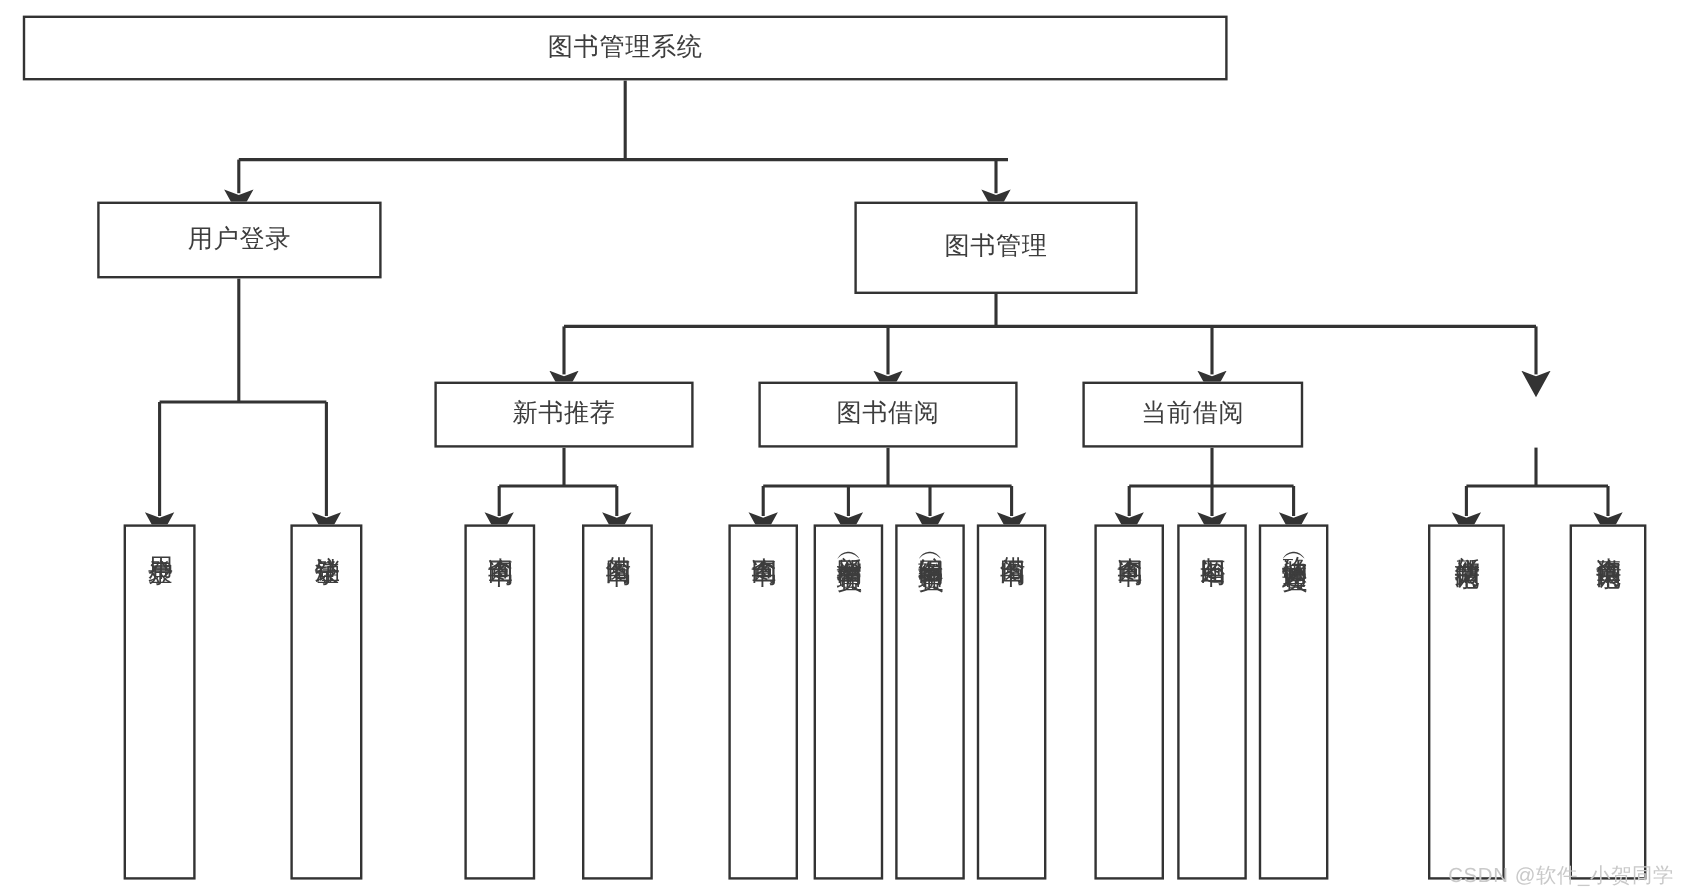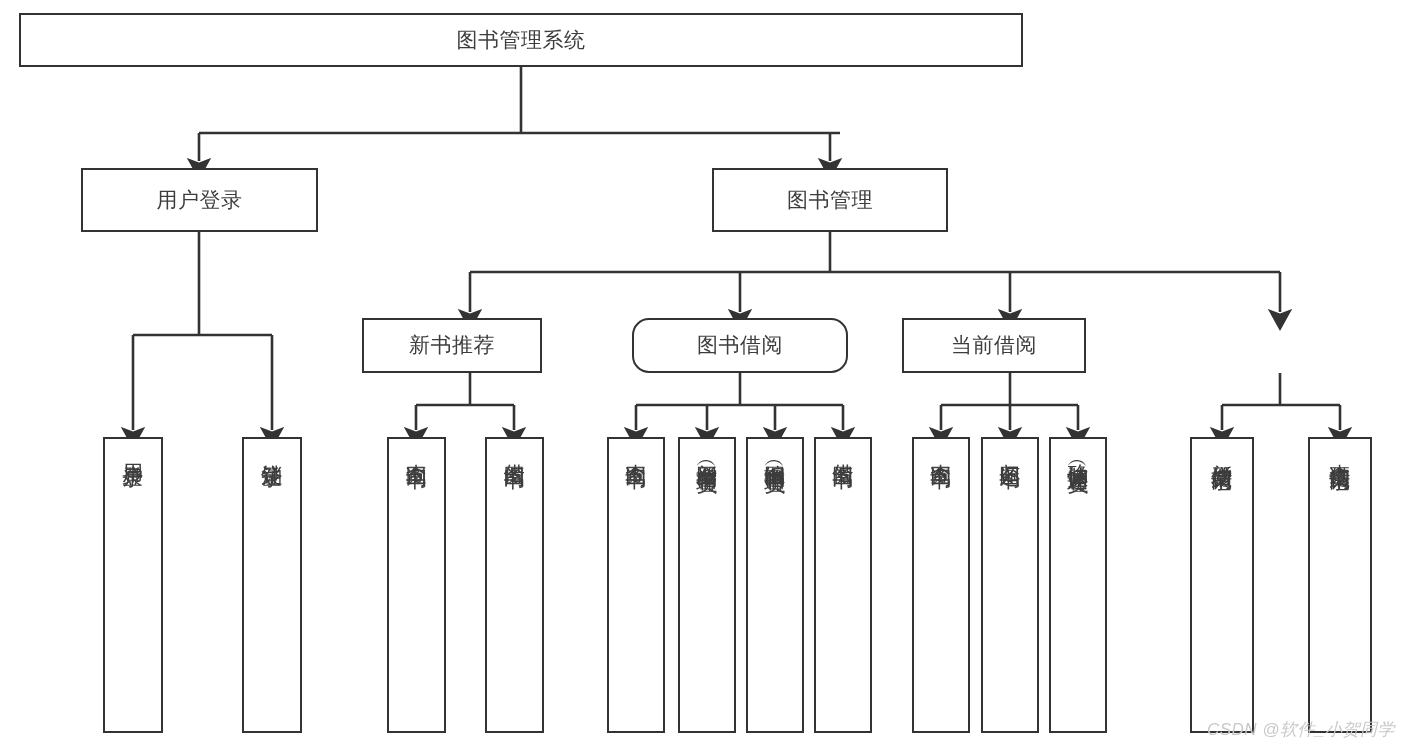--- a/index.html
+++ b/index.html
@@ -64,21 +64,20 @@
   #watermark {
     position: absolute;
     right: 10px;
     bottom: 6px;
     color: #c9c9c9;
     font-size: 17px;
     letter-spacing: 0.5px;
     white-space: nowrap;
     z-index: 6;
     pointer-events: none;
-    font-style: italic;
   }
 </style>
 </head>
 <body>
 
 <div id="canvas">
 
   <svg id="svg-layer" viewBox="0 0 1405 747" xmlns="http://www.w3.org/2000/svg">
     <defs>
       <marker id="arrowhead" markerWidth="9" markerHeight="10" refX="1.2" refY="5" orient="auto" markerUnits="strokeWidth">
@@ -132,29 +131,29 @@
   </svg>
 
   <div class="node root" style="left:19px; top:13px; width:1004px; height:54px;">
     <span class="node-label">图书管理系统</span>
   </div>
 
   <div class="node" style="left:81px; top:168px; width:237px; height:64px;">
     <span class="node-label">用户登录</span>
   </div>
 
-  <div class="node" style="left:712px; top:168px; width:236px; height:64px;">
+  <div class="node" style="left:712px; top:168px; width:236px; height:77px;">
     <span class="node-label">图书管理</span>
   </div>
 
-  <div class="node" style="left:362px; top:318px; width:180px; height:55px;">
+  <div class="node" style="left:362px; top:318px; width:216px; height:55px;">
     <span class="node-label">新书推荐</span>
   </div>
 
-  <div class="node" style="left:632px; top:318px; width:216px; height:55px;border-radius:17px;">
+  <div class="node" style="left:632px; top:318px; width:216px; height:55px;">
     <span class="node-label">图书借阅</span>
   </div>
 
   <div class="node" style="left:902px; top:318px; width:184px; height:55px;">
     <span class="node-label">当前借阅</span>
   </div>
 
 
   <div class="node leaf" style="left:103px; top:437px; width:60px; height:296px;">
     <span class="node-label">用户登录</span>

